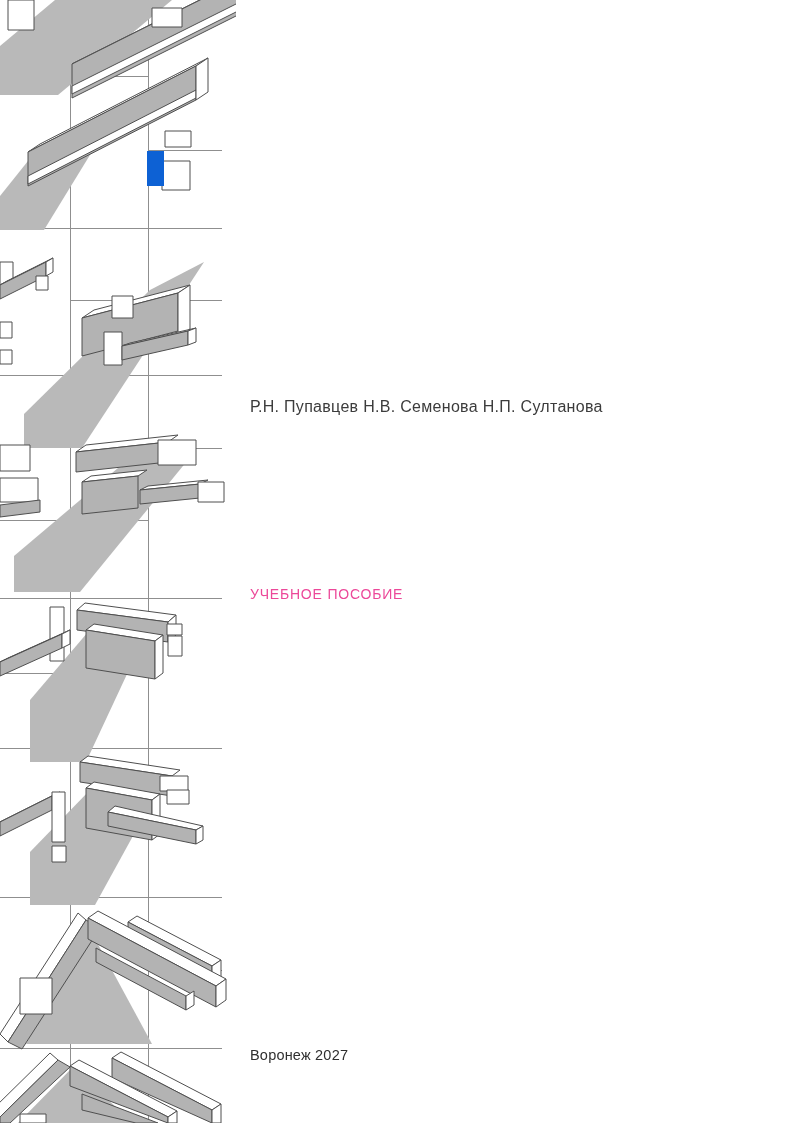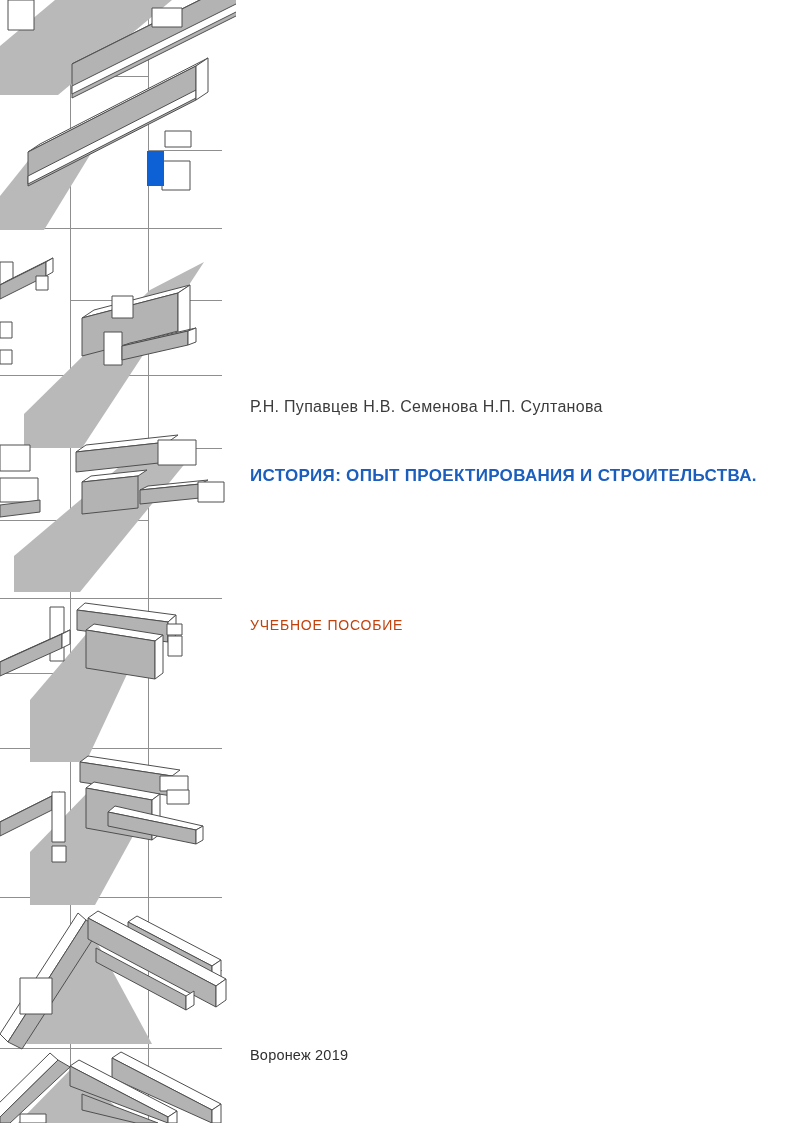--- a/index.html
+++ b/index.html
@@ -34,22 +34,22 @@
     font-size:16px;letter-spacing:0.3px;color:var(--text-dark);
     white-space:nowrap;
   }
   .title{
     position:absolute;left:250px;top:464px;
     font-size:17px;font-weight:700;letter-spacing:0.3px;
     line-height:24.5px;color:var(--title-blue);
     white-space:nowrap;
   }
   .subtitle{
-    position:absolute;left:250px;top:617px;
-    font-size:14px;letter-spacing:0.8px;color:#c2410c;
+    position:absolute;left:250px;top:586px;
+    font-size:14px;letter-spacing:0.8px;color:#ec4899;
     white-space:nowrap;
   }
   .imprint{
     position:absolute;left:250px;top:1047px;
     font-size:14.5px;letter-spacing:0.2px;color:#2f2f2f;
     white-space:nowrap;
   }
 </style>
 </head>
 <body>
@@ -188,19 +188,18 @@
       <polygon class="bf" points="70,1066 168,1117 168,1123 70,1086"></polygon>
       <polygon class="bw" points="168,1117 177,1111 177,1123 168,1123"></polygon>
       <polygon class="bf" points="82,1094 158,1123 136,1123 82,1110"></polygon>
       <rect class="bw" x="20" y="1114" width="26" height="9"></rect>
     </g>
   </svg>
 
   <div class="authors">Р.Н. Пупавцев Н.В. Семенова Н.П. Султанова</div>
 
   <div class="title">
-    <div>ИСТОРИЯ: ОПЫТ ПРОЕКТИРОВАНИЯ И СТРОИТЕЛЬСТВА.</div>
   </div>
 
   <div class="subtitle">УЧЕБНОЕ ПОСОБИЕ</div>
 
-  <div class="imprint">Воронеж 2019</div>
+  <div class="imprint">Воронеж 2027</div>
 </div>
 
 </body></html>

